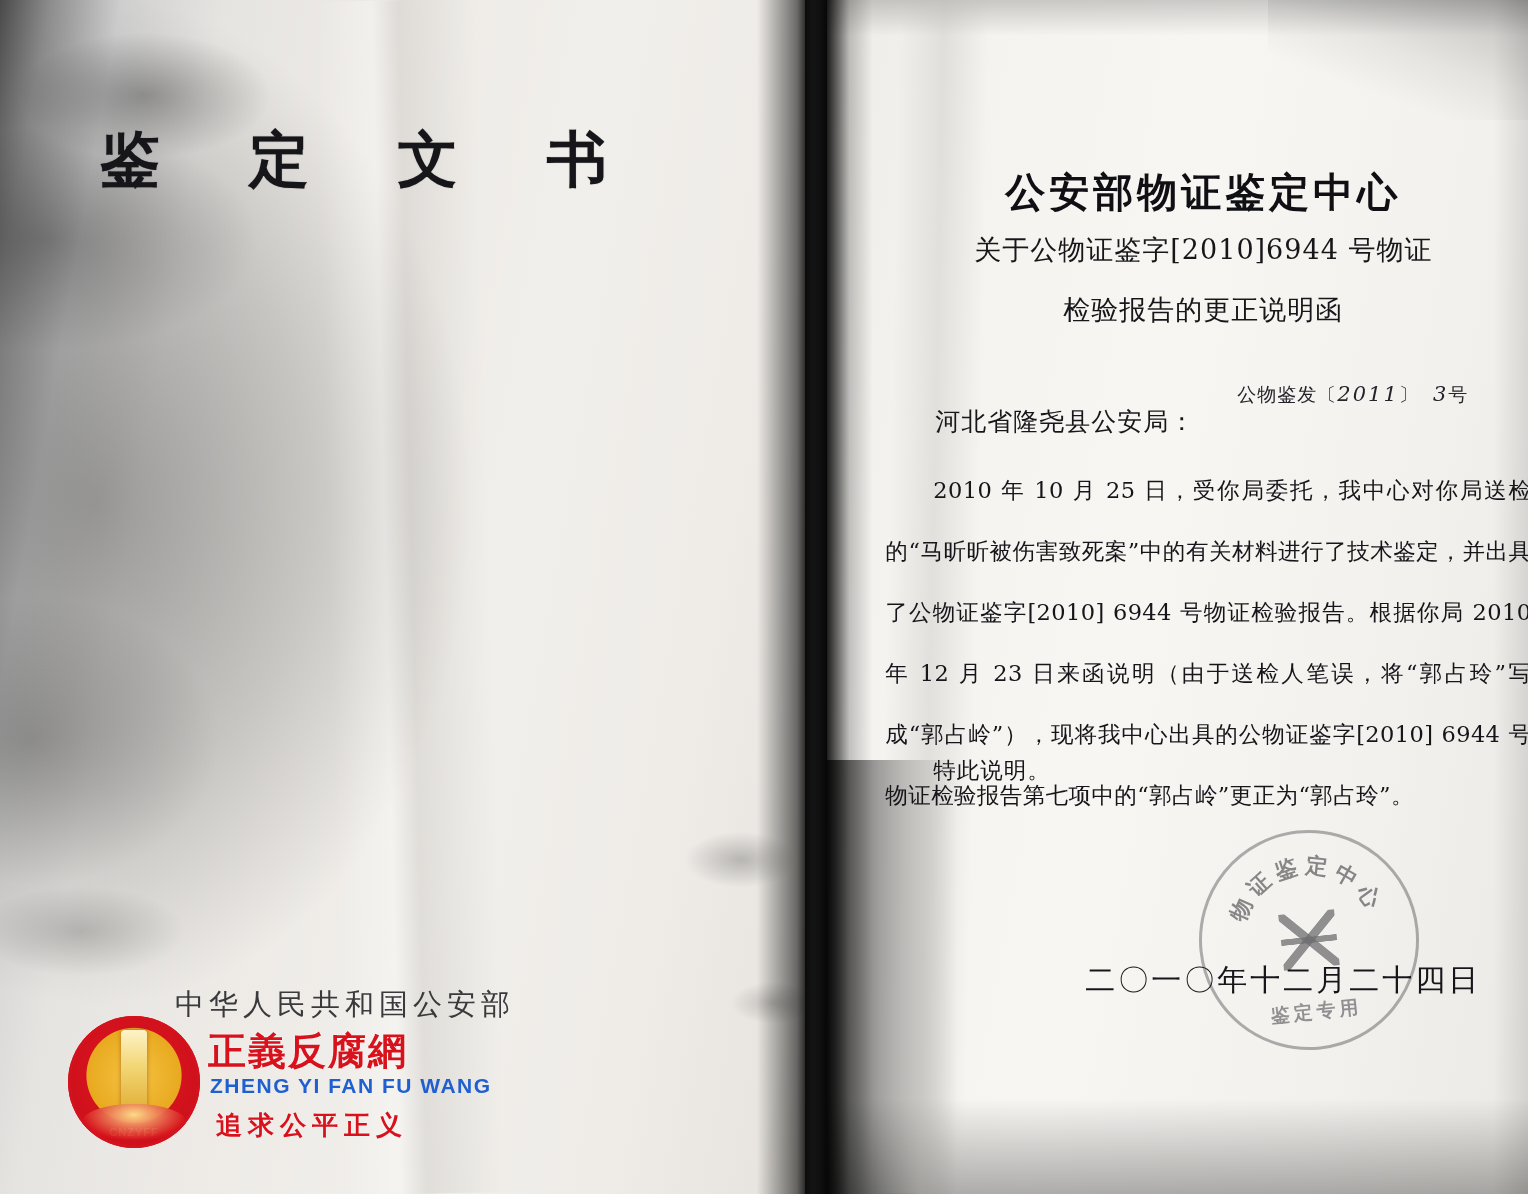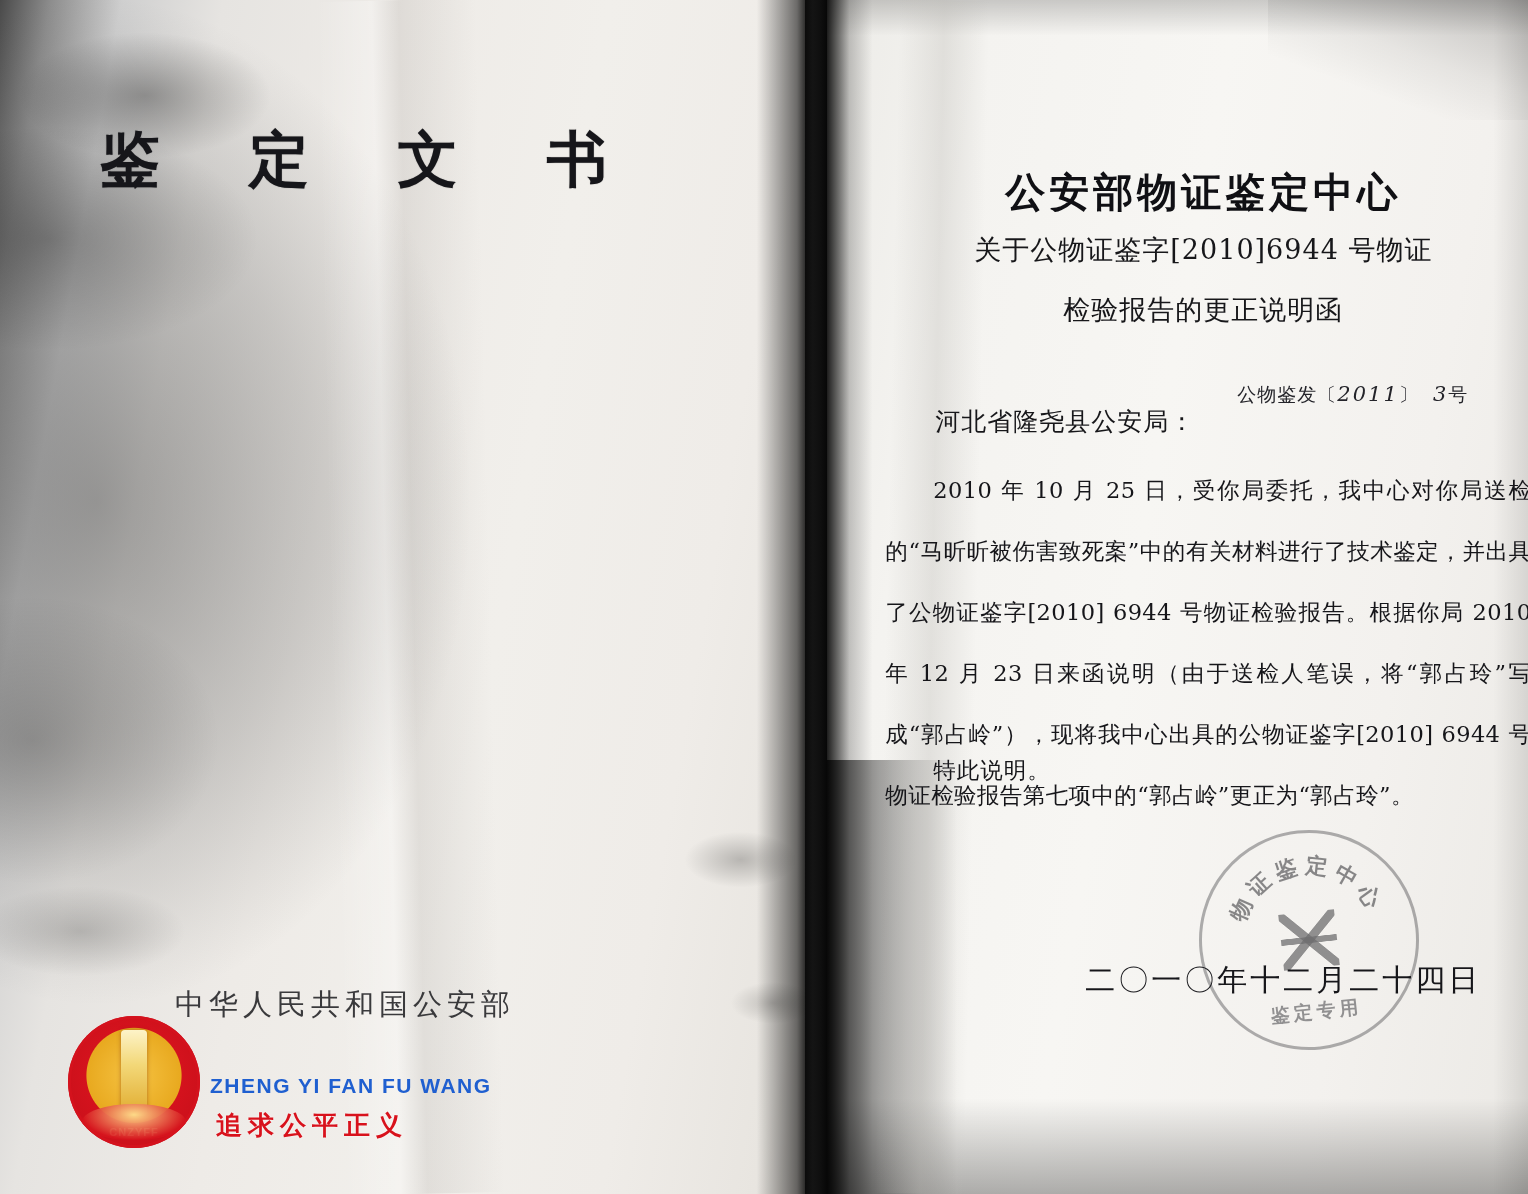--- a/index.html
+++ b/index.html
@@ -401,20 +401,21 @@
     <div class="left-crease"></div>
 
     <div class="left-title">鉴 定 文 书</div>
 
     <div class="left-footer">中华人民共和国公安部</div>
 
     <div class="watermark">
       <div class="wm-emblem">
         <div class="wm-emblem-text">CNZYFF</div>
       </div>
+      <div class="wm-title">正義反腐網</div>
       <div class="wm-sub">ZHENG YI FAN FU WANG</div>
       <div class="wm-slogan">追求公平正义</div>
     </div>
   </div>
 
   <div class="gutter"></div>
 
   <div class="page-right">
     <div class="right-shadowband"></div>
     <div class="right-topfold"></div>

